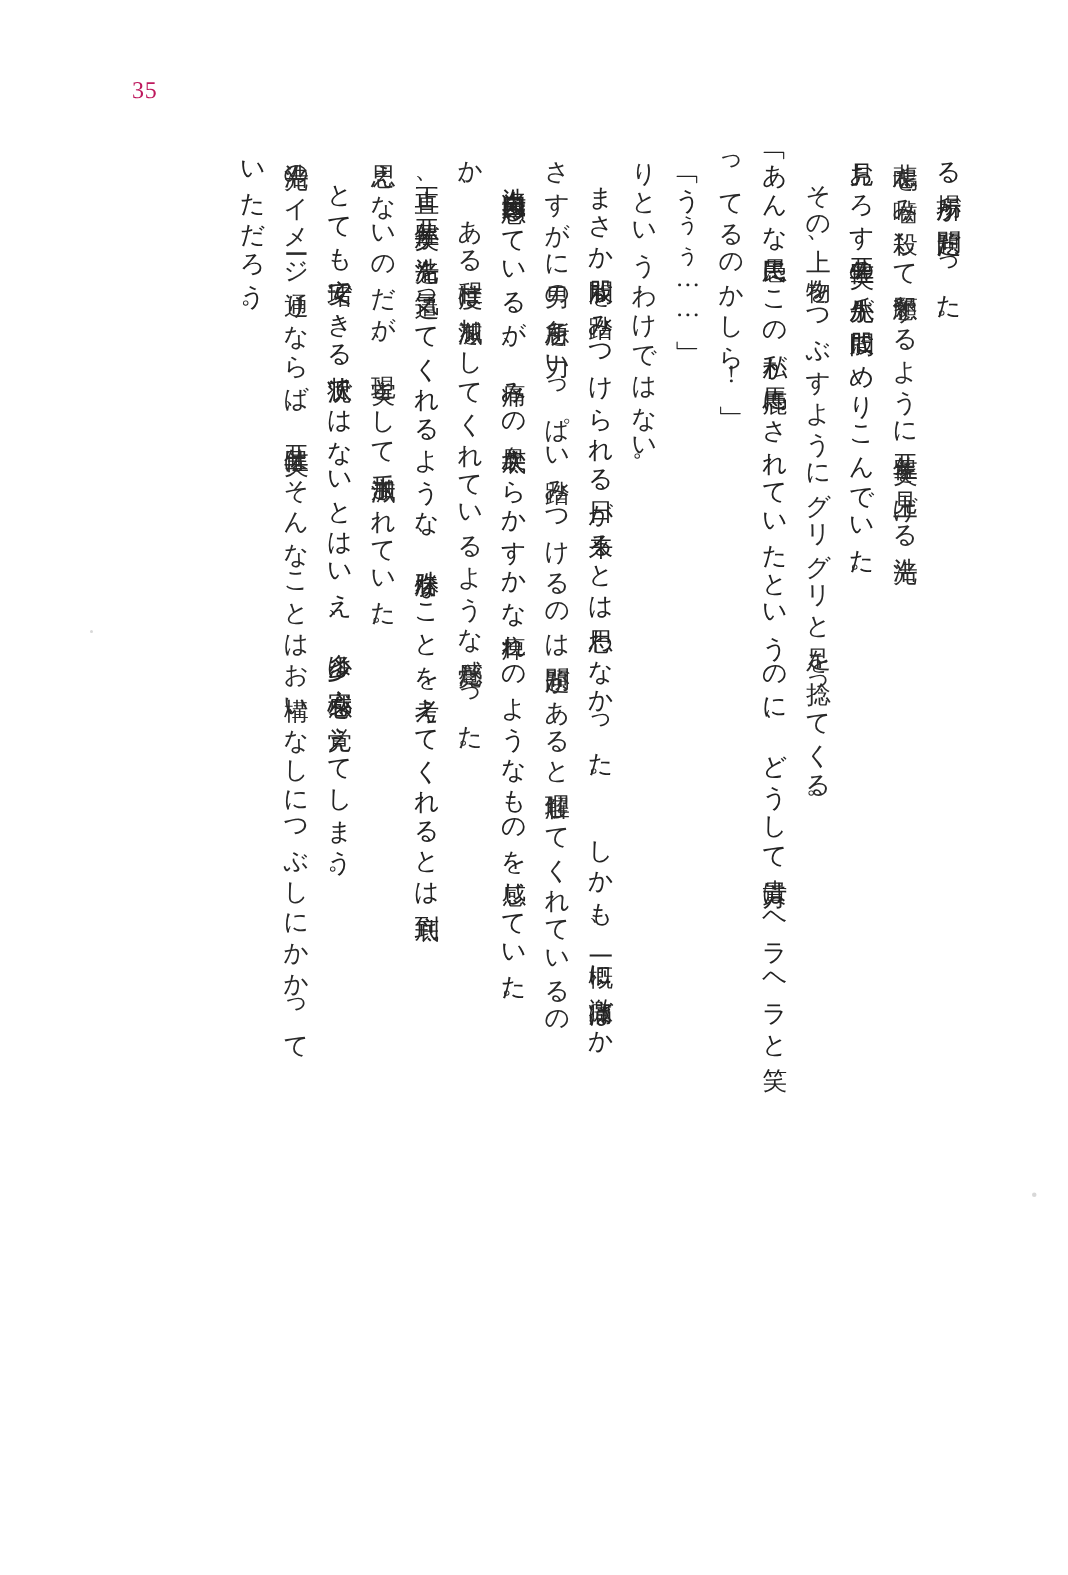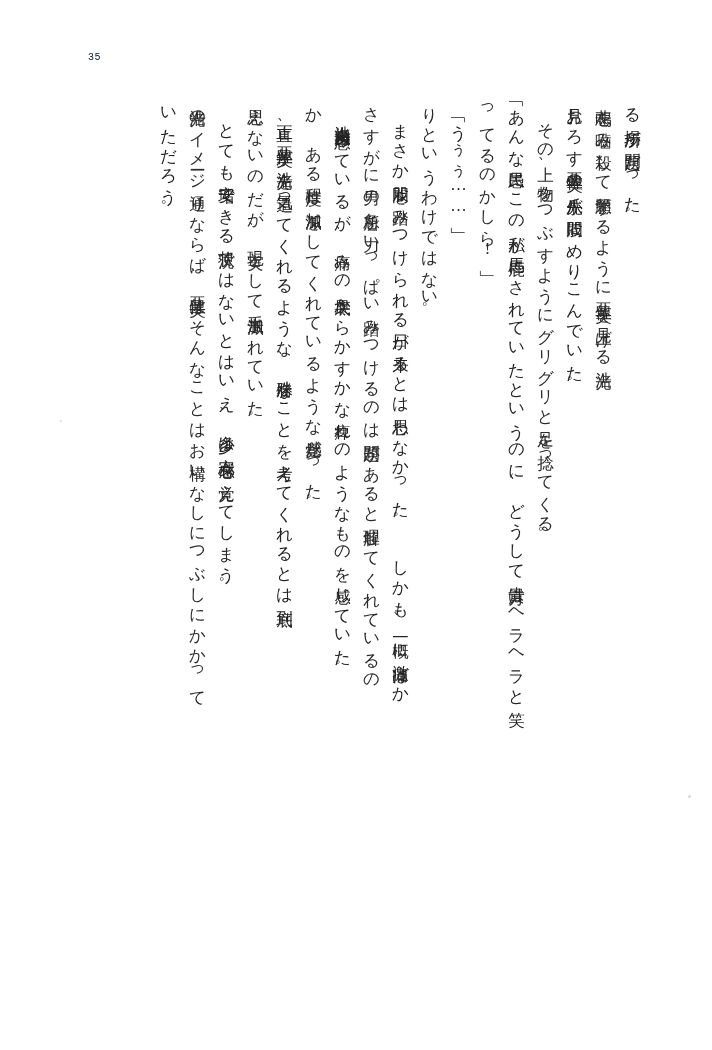--- a/index.html
+++ b/index.html
@@ -23,24 +23,24 @@
     width: 712px;
     height: 1050px;
     background: #ffffff;
   }
 
   
   .page-number {
     position: absolute;
     left: 88px;
     top: 52px;
-    font-size: 10px;
+    font-size: 16px;
     letter-spacing: 0.5px;
-    color: #0f172a;
-    font-family: Liberation Mono, monospace;
+    color: #be185d;
+    font-family: Liberation Serif, serif;
   }
 
   
   .text-block {
     position: absolute;
     right: 72px;
     top: 96px;
     width: 560px;
     height: 880px;
     display: flex;

